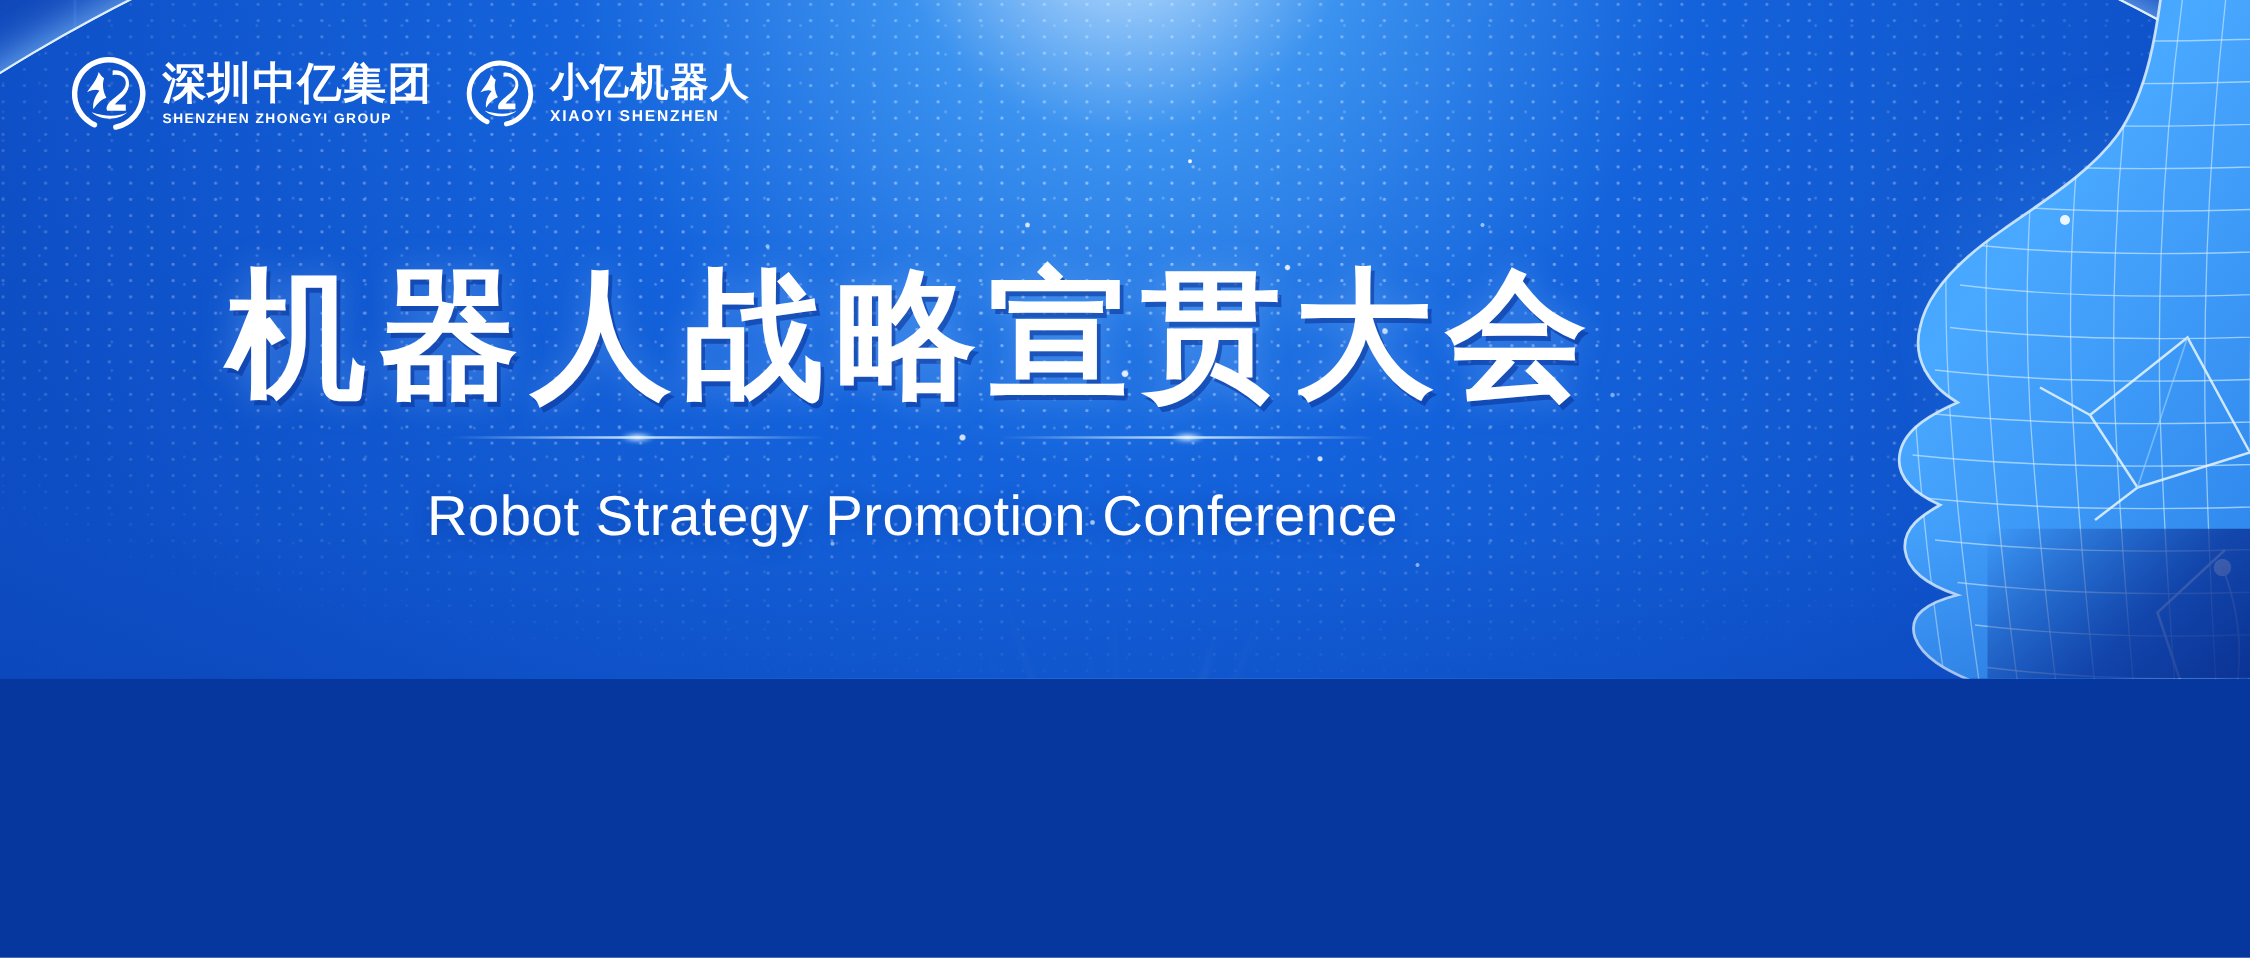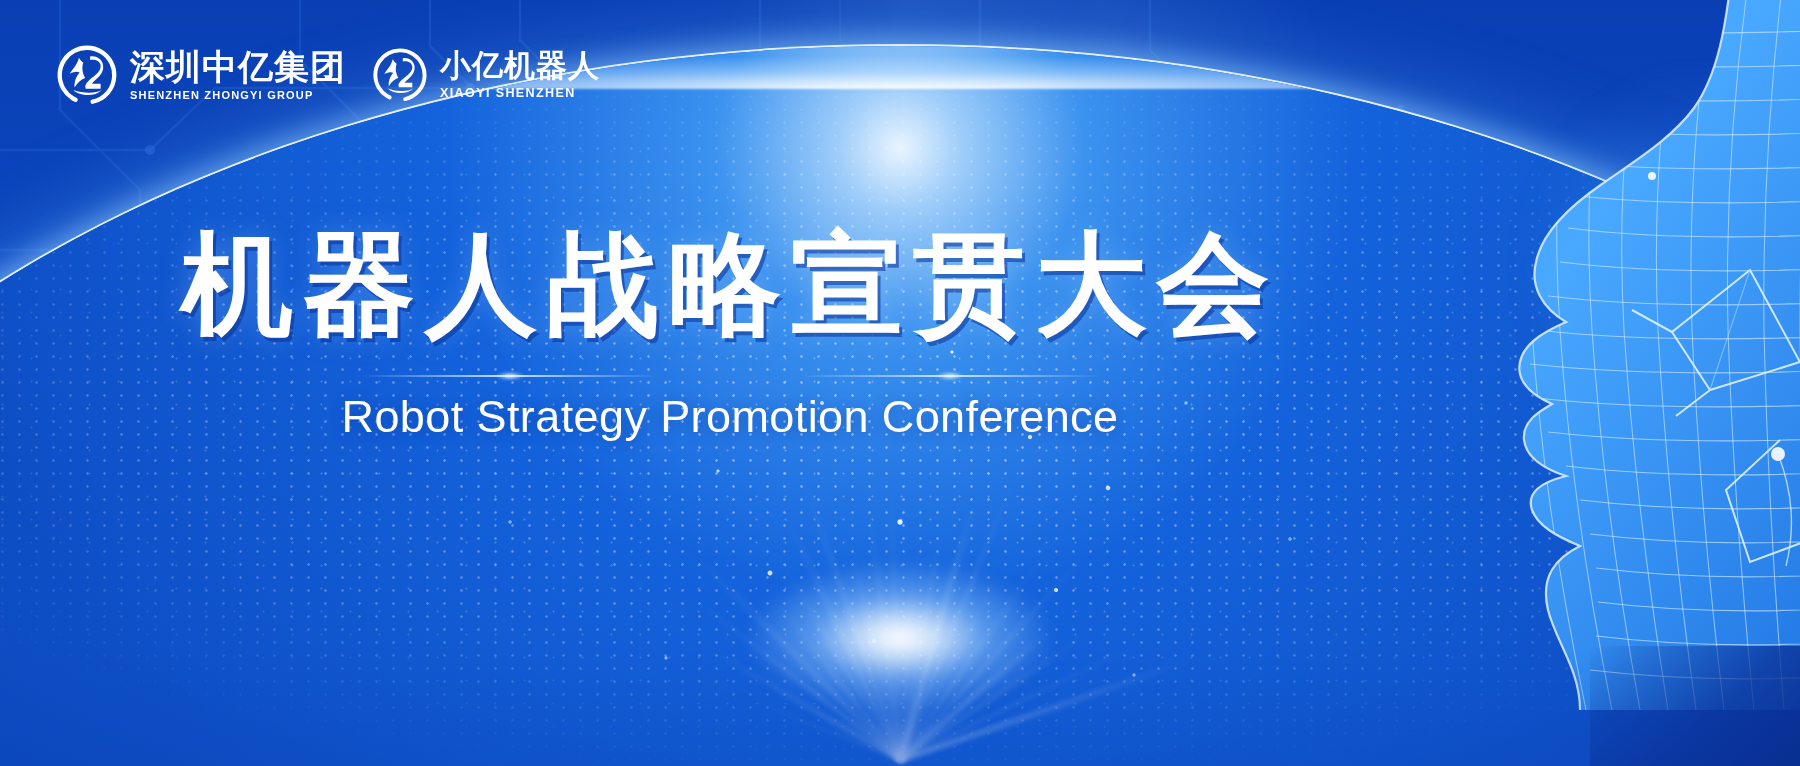--- a/index.html
+++ b/index.html
@@ -8,21 +8,21 @@
     padding: 0;
     background: #06379f;
   }
   body {
     font-family: "Liberation Sans", sans-serif;
   }
 
   #banner {
     position: relative;
     width: 1800px;
-    height: 766px;
+    height: 543px;
     overflow: hidden;
     background: #0a44bd;
   }
 
   
   .bg-base {
     position: absolute;
     inset: 0;
     background:
       radial-gradient(ellipse 1100px 520px at 52% 112%, #cfe6ff 0%, #7fb6f5 16%, #2a7be0 34%, #0f54cc 55%, rgba(10,62,183,0) 78%),
@@ -207,21 +207,21 @@
     text-align: center;
     width: 1460px;
   }
   .title-cn {
     color: #ffffff;
     font-family: "DejaVu Sans", "Liberation Sans", sans-serif;
     font-size: 112px;
     font-weight: 700;
     letter-spacing: 10px;
     line-height: 1.12;
-    margin: 16px;
+    margin: 0;
     text-shadow:
        3px 4px 0 rgba(8,48,150,.55),
        0 0 26px rgba(140,195,255,.35);
     white-space: nowrap;
   }
 
   .streak-row {
     position: relative;
     width: 1460px;
     height: 26px;
@@ -247,21 +247,21 @@
   }
   .streak--l { left: 360px;  width: 300px; }
   .streak--r { left: 800px;  width: 300px; }
 
   .title-en {
     color: #ffffff;
     font-family: "Liberation Sans", sans-serif;
     font-size: 45px;
     font-weight: 400;
     letter-spacing: .4px;
-    margin: 2px 0 0 0;
+    margin: 24px 0 0 0;
     text-shadow: 0 2px 14px rgba(10,50,150,.45);
     white-space: nowrap;
   }
 
   
   .bottom-fade {
     position: absolute;
     left: 0; right: 0; bottom: 0;
     height: 120px;
     background: linear-gradient(180deg, rgba(8,56,170,0) 0%, rgba(8,56,170,.18) 100%);

